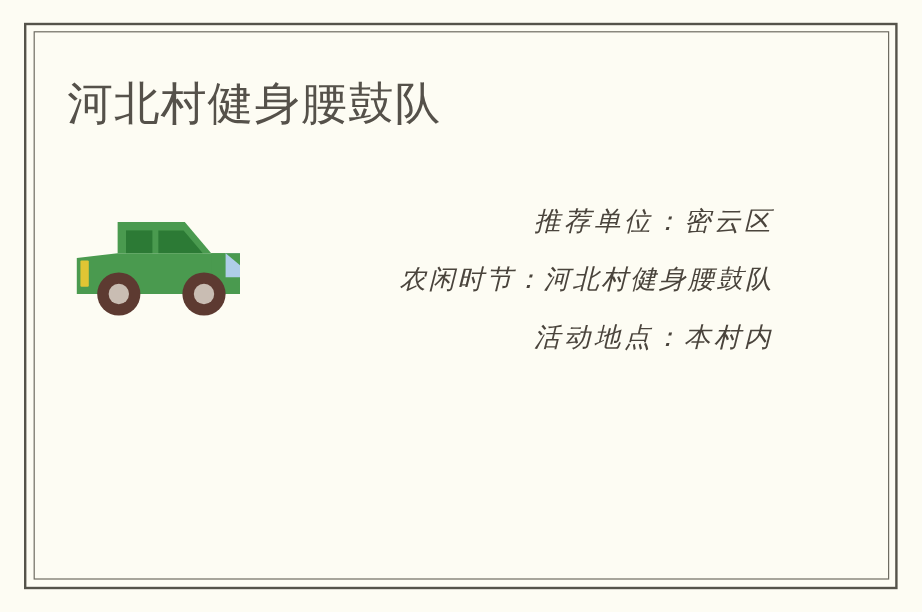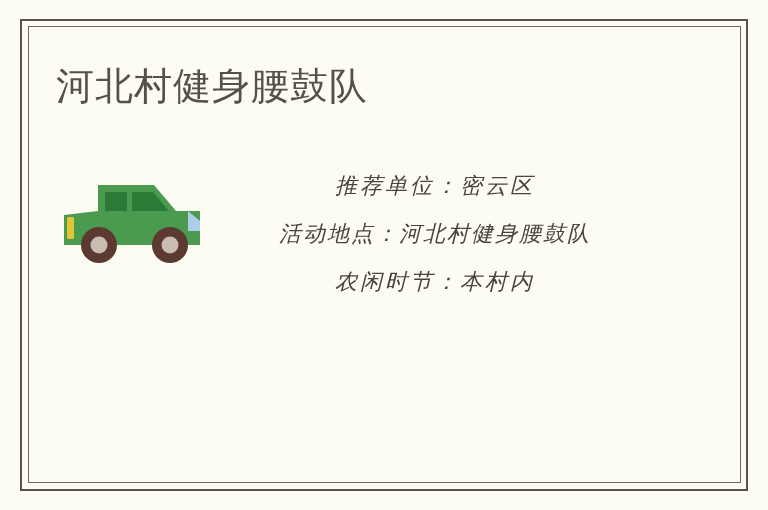--- a/index.html
+++ b/index.html
@@ -67,21 +67,21 @@
     display: block;
     width: 160px;
     height: 115px;
   }
   
   .info-block {
     position: absolute;
     left: 225px;
     top: 162px;
     width: 420px;
-    text-align: center;
+    text-align: right;
   }
   .info-line {
     font-family: "DejaVu Serif", "Liberation Serif", serif;
     font-style: italic;
     font-size: 22px;
     line-height: 48px;
     color: #4a443c;
     letter-spacing: 3px;
     white-space: nowrap;
   }
@@ -119,17 +119,17 @@
       <circle cx="41" cy="82" r="18" fill="#5d3a31"></circle>
       <circle cx="41" cy="82" r="8.5" fill="#c9bdb3"></circle>
 
       <circle cx="112" cy="82" r="18" fill="#5d3a31"></circle>
       <circle cx="112" cy="82" r="8.5" fill="#c9bdb3"></circle>
     </svg>
   </div>
 
   <div class="info-block">
     <div class="info-line">推荐单位：密云区</div>
-    <div class="info-line wide">活动地点：河北村健身腰鼓队</div>
-    <div class="info-line">农闲时节：本村内</div>
+    <div class="info-line wide">农闲时节：河北村健身腰鼓队</div>
+    <div class="info-line">活动地点：本村内</div>
   </div>
 
 </div>
 
 </body></html>

